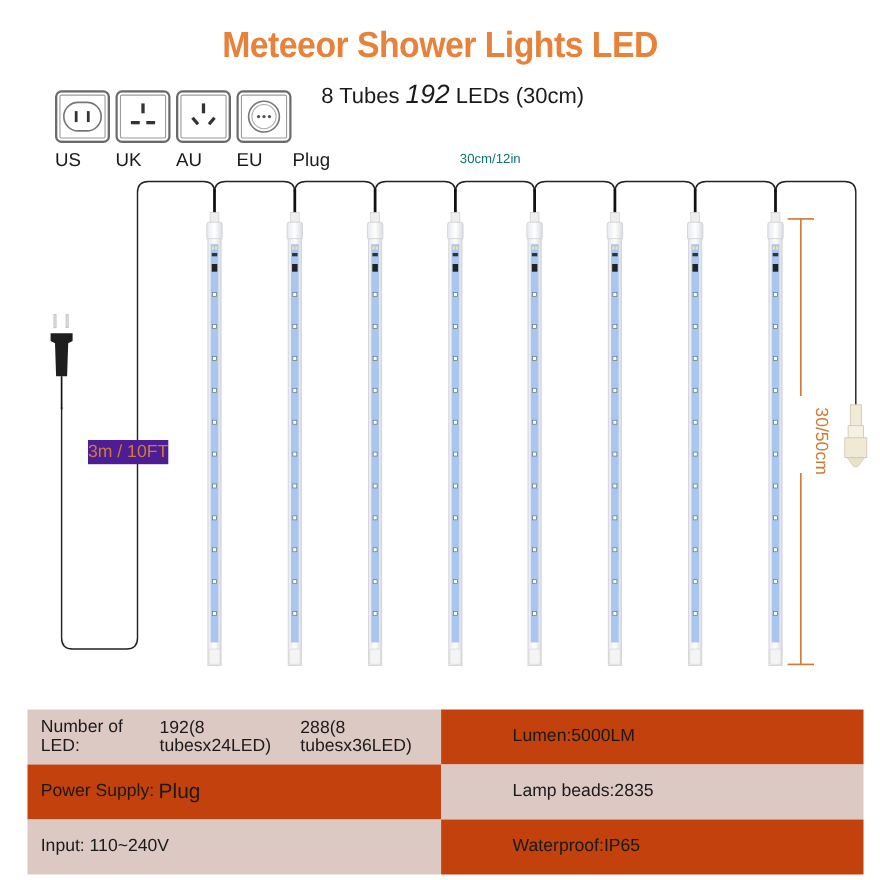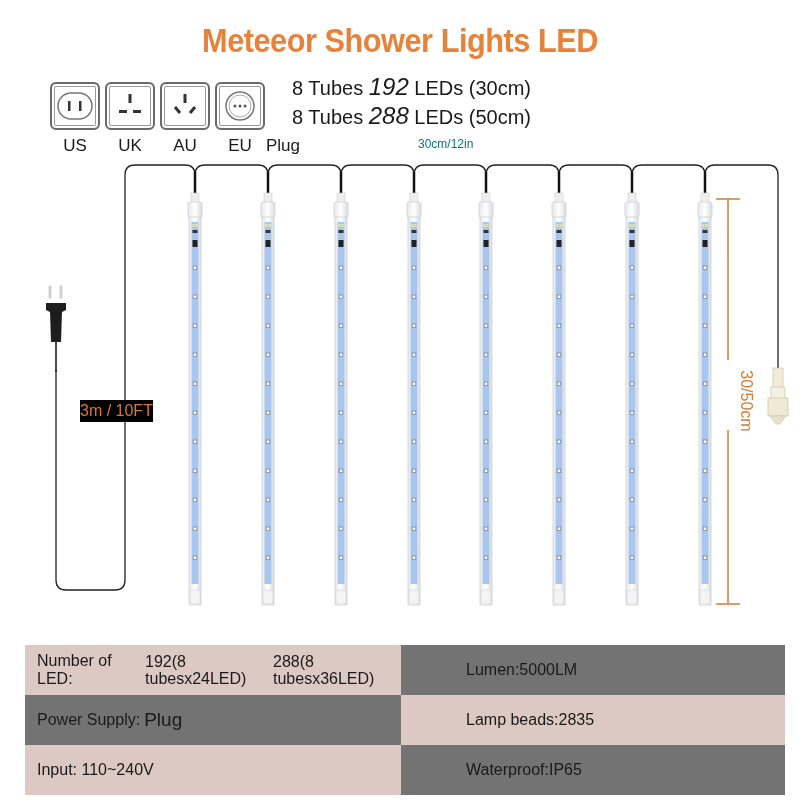--- a/index.html
+++ b/index.html
@@ -12,39 +12,39 @@
     color: #e8823a; letter-spacing: -0.5px; transform: scaleX(0.93);
   }
 
   .plugs { position: absolute; left: 50px; top: 82px; display: flex; gap: 5px; }
   .plug-box {
     width: 50px; height: 48px; border: 2px solid #6b6b6b; border-radius: 6px;
     display: flex; align-items: center; justify-content: center; background: #fff;
     box-shadow: inset 0 0 0 2px #fff, inset 0 0 0 3px #9a9a9a;
   }
   .plug-labels { position: absolute; left: 50px; top: 136px; display: flex; gap: 5px; font-size: 17px; }
-  .plug-labels span { width: 50px; text-align: center; }
+  .plug-labels span { width: 50px; }
   .plug-word { position: absolute; left: 266px; top: 136px; font-size: 17px; }
 
   .spec-lines { position: absolute; left: 292px; top: 73px; font-size: 20px; line-height: 27px; }
   .spec-lines .big { font-size: 24px; font-style: italic; }
 
   .dim-top { position: absolute; left: 410px; top: 137px; font-size: 12px; color: #0f766e; margin-left: 8px; }
-  .dim-left { position: absolute; left: 80px; top: 400px; font-size: 16px; color: #d27a33; background: #000000; padding: 2px 0; }
+  .dim-left { position: absolute; left: 80px; top: 400px; font-size: 16px; color: #d27a33; background: #4c1d95; padding: 2px 0; }
   .dim-right {
     position: absolute; left: 712px; top: 392px; font-size: 16px; color: #d27a33;
     transform: rotate(90deg); transform-origin: center; background: #fff; padding: 0 3px;
   }
 
   svg.diagram { position: absolute; left: 0; top: 0; }
 
   .spec-table { position: absolute; left: 25px; top: 645px; width: 760px; height: 127px; display: grid; grid-template-columns: 376px 384px; grid-template-rows: 50px 50px 50px; font-size: 16px; }
   .cell { display: flex; align-items: center; padding-left: 12px; }
   .cell.dark { background: #dcc9c3; }
-  .cell.light { background: #737373; }
+  .cell.light { background: #c2410c; }
   .cell.right { padding-left: 65px; }
   .led-values { display: flex; flex-direction: row; margin-left: 8px; font-size: 16px; line-height: 17px; }
   .plug-val { font-size: 19px; margin-left: 4px; }
 </style>
 </head>
 <body>
 
 <div class="title">Meteeor Shower Lights LED</div>
 
 <div class="plugs">
@@ -82,21 +82,20 @@
 <div class="plug-labels">
   <span>US</span>
   <span>UK</span>
   <span>AU</span>
   <span>EU</span>
 </div>
 <div class="plug-word">Plug</div>
 
 <div class="spec-lines">
   <div><span>8 Tubes </span><span class="big">192</span><span> LEDs (30cm)</span></div>
-  <div><span>8 Tubes </span><span class="big">288</span><span> LEDs (50cm)</span></div>
 </div>
 
 <svg class="diagram" width="800" height="630" viewBox="0 0 800 630">
   <defs>
     <linearGradient id="tubeG" x1="0" x2="1">
       <stop offset="0" stop-color="#e6e8ec"></stop>
         <stop offset="0.5" stop-color="#ffffff"></stop>
         <stop offset="1" stop-color="#d8dbe0"></stop>
     </linearGradient>
   </defs>

